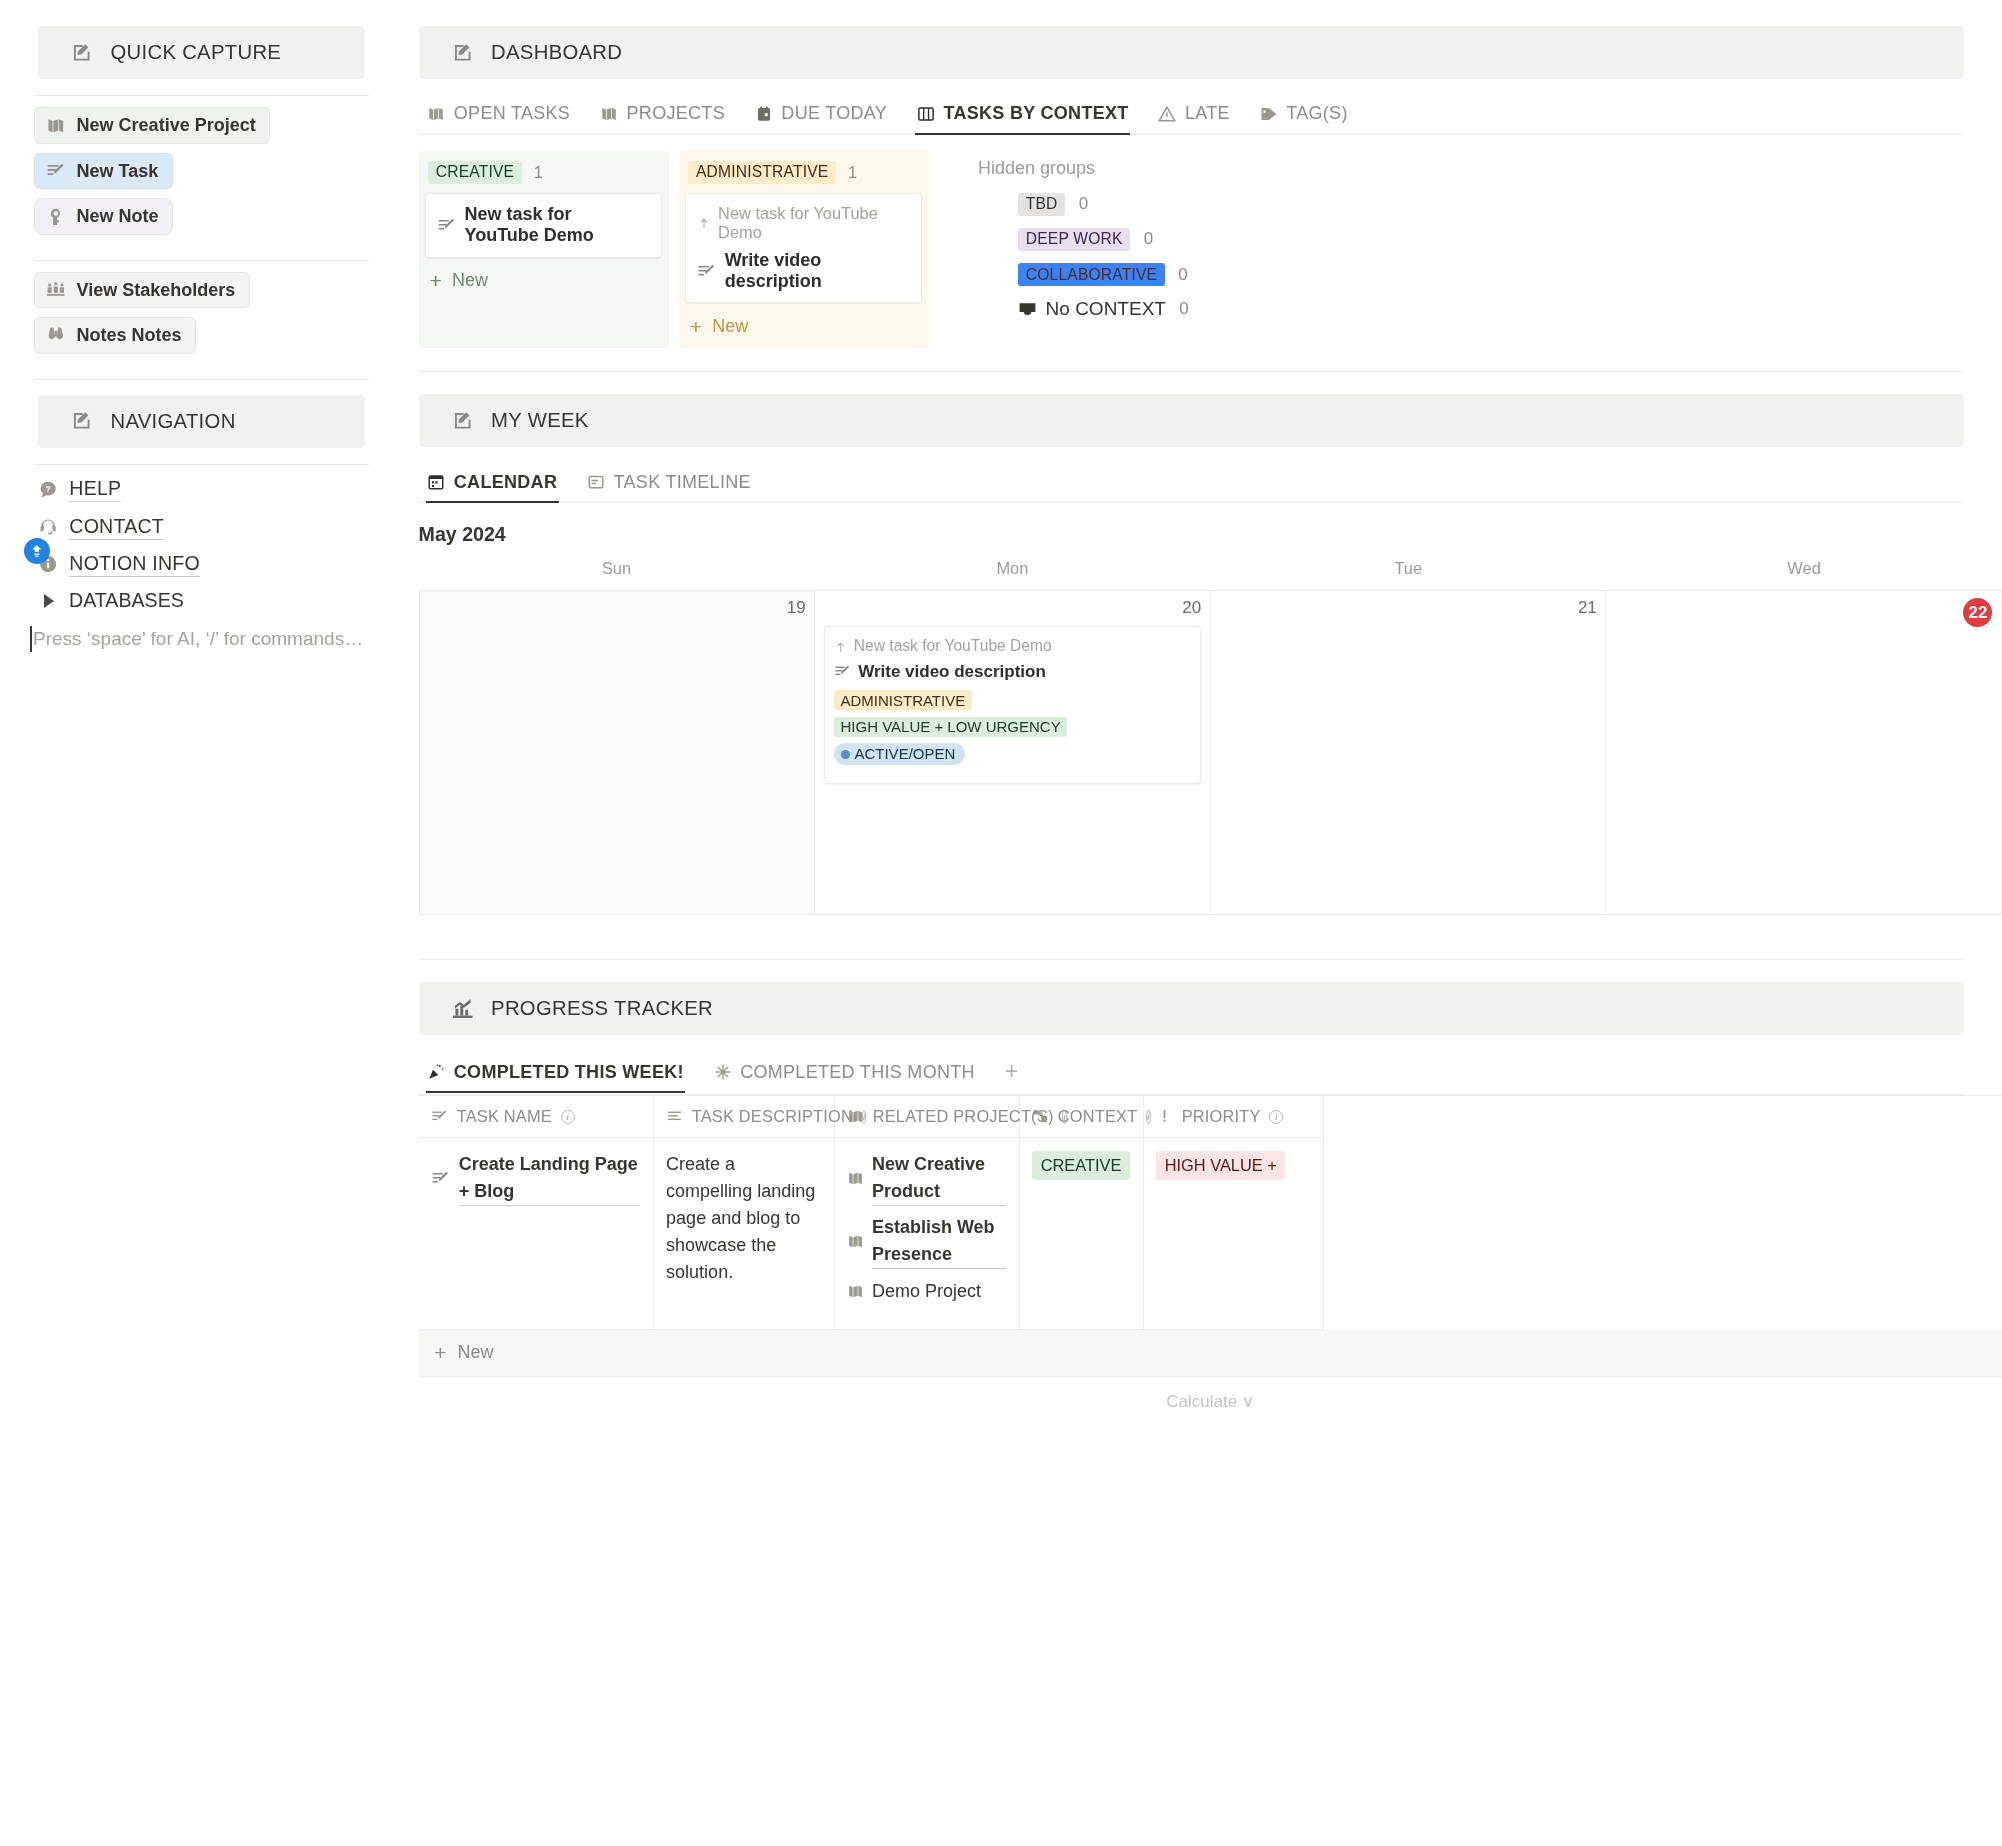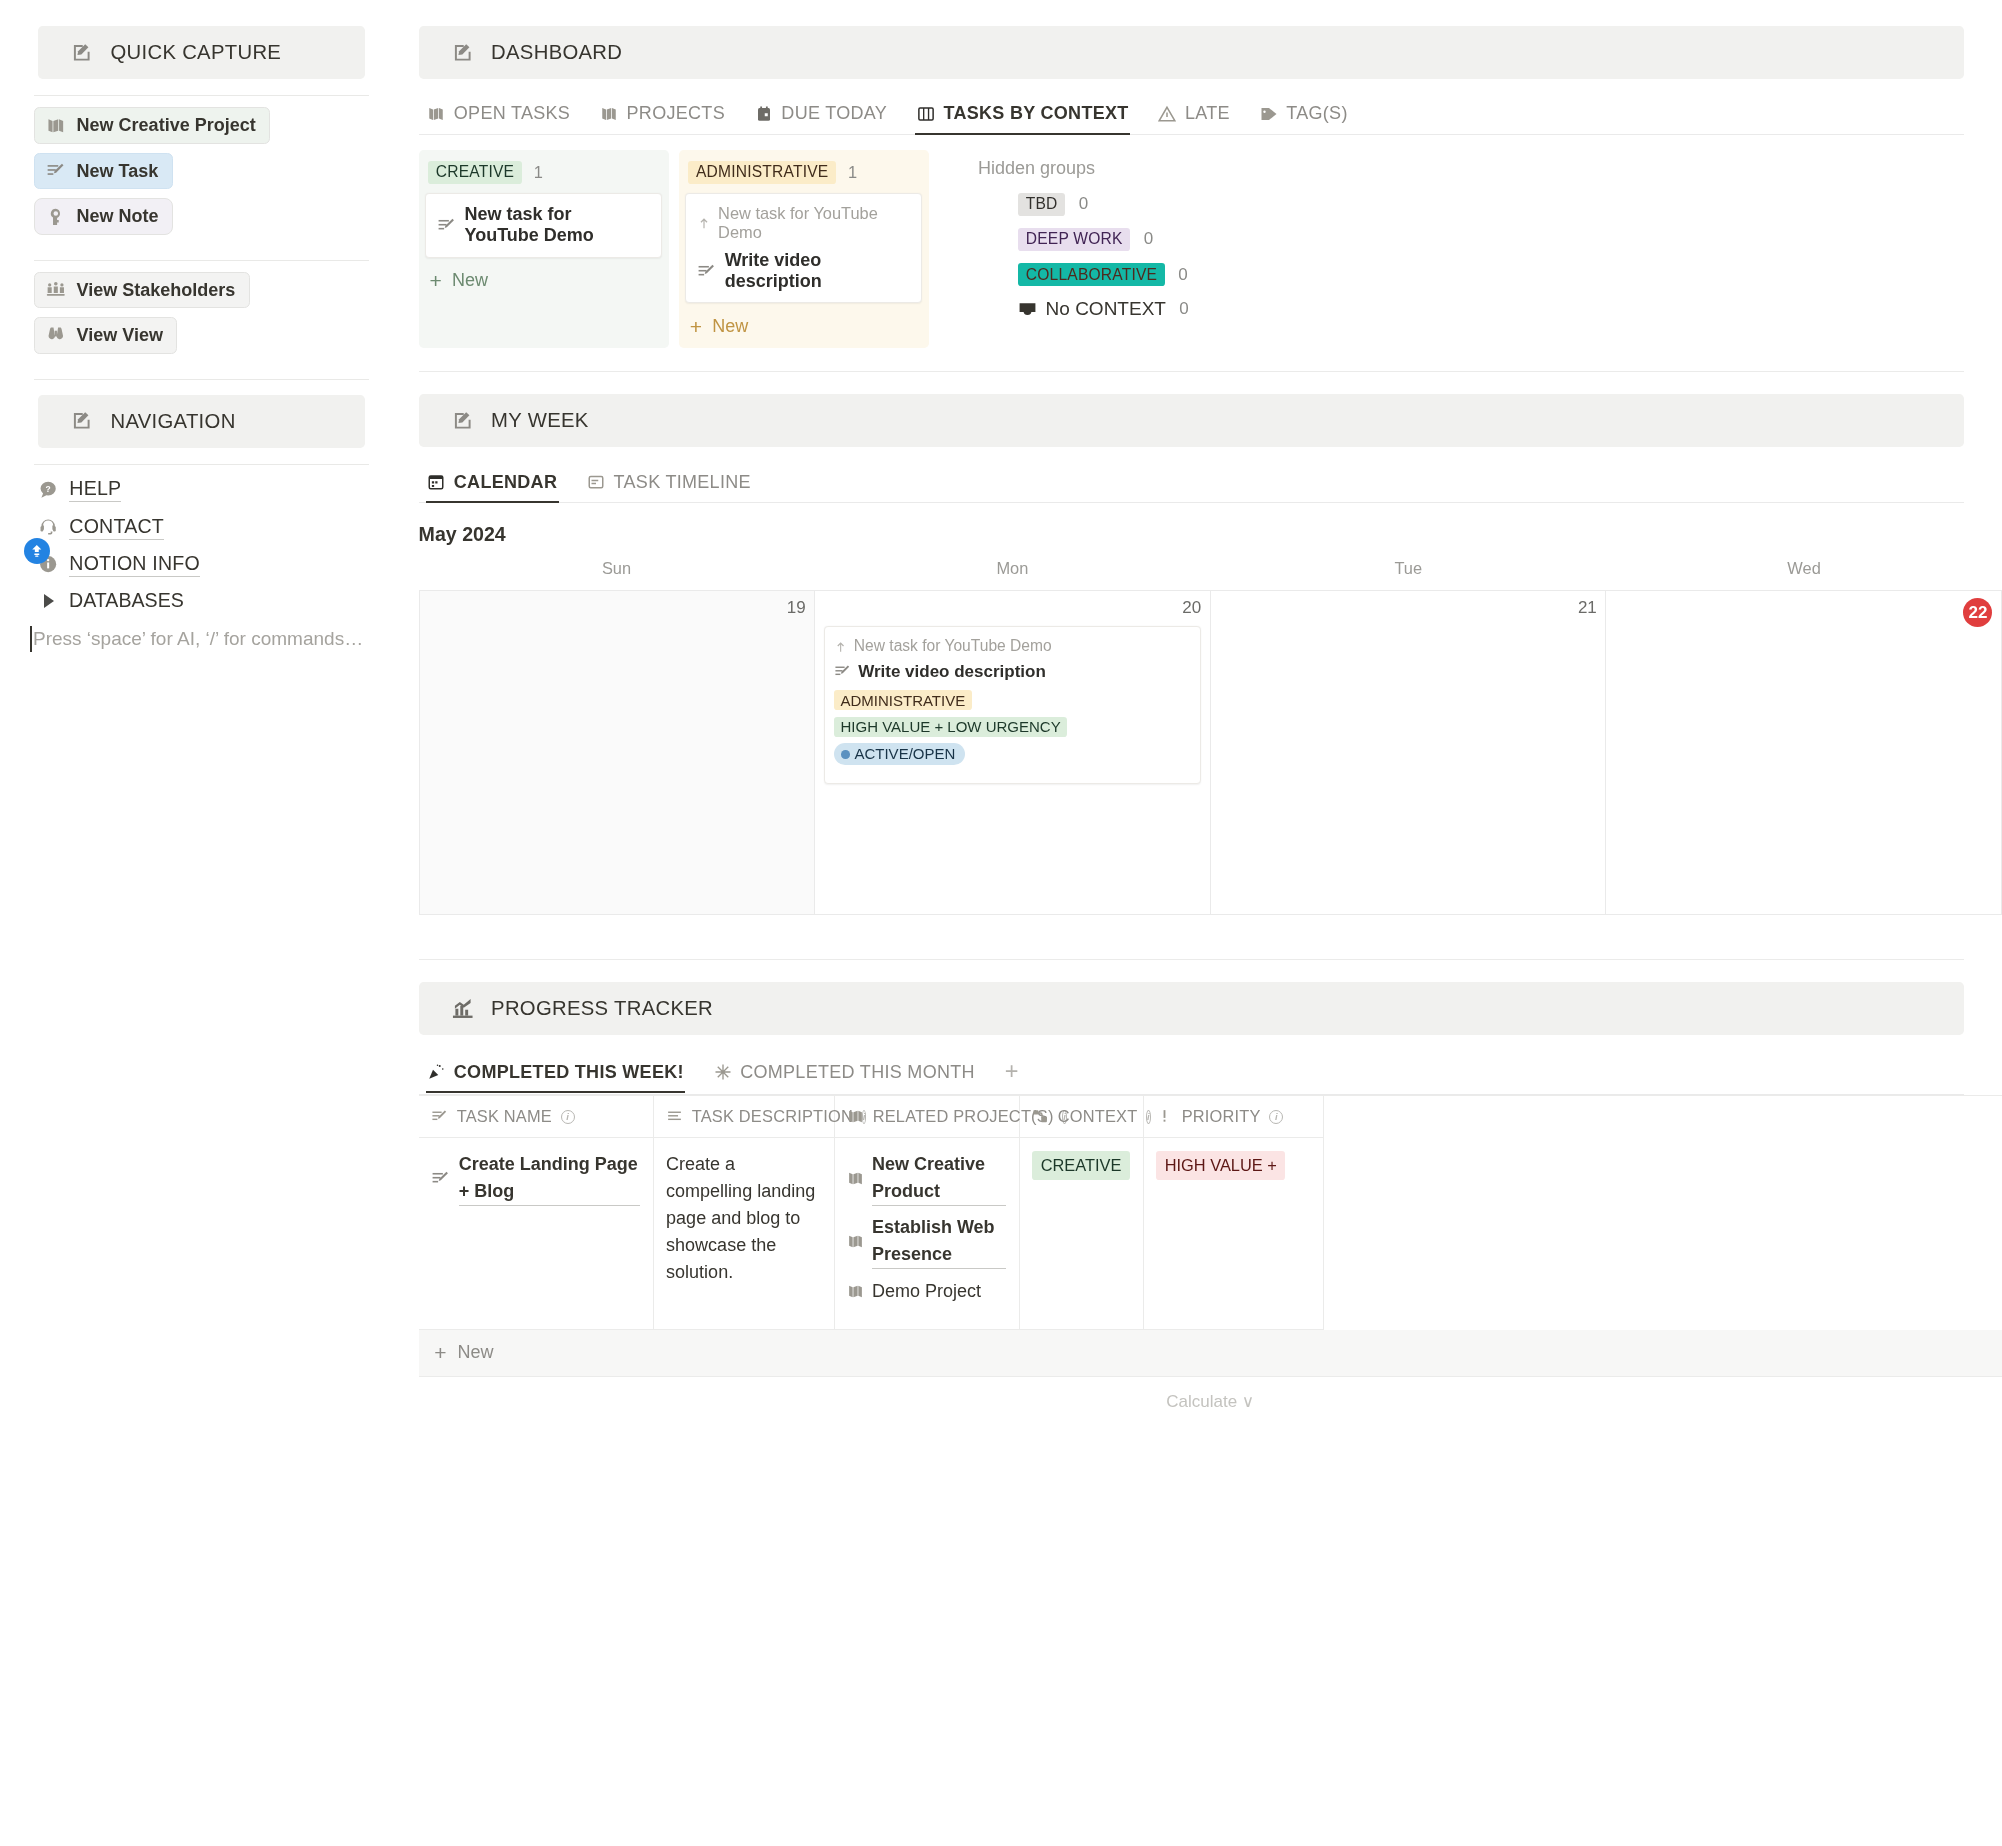--- a/index.html
+++ b/index.html
@@ -96,21 +96,21 @@
   .board-col.admin    { background: #fdf8ec; }
   .grp-head { display: flex; align-items: center; gap: 11.7px; padding: 3.1px 3.1px 9.4px 3.1px; }
   .chip {
     font-size: 15.6px; padding: 2.3px 7.8px; border-radius: 3.1px; font-weight: 500; letter-spacing: 0.2px;
     white-space: nowrap;
   }
   .chip.creative { background: #dbeddb; color: #1c3829; }
   .chip.admin    { background: #fbecc8; color: #402c1b; }
   .chip.tbd      { background: #e3e2e0; color: #32302c; }
   .chip.deep     { background: #e8deee; color: #412454; }
-  .chip.collab   { background: #14b8a6; color: #4e2a1e; }
+  .chip.collab   { background: #3b82f6; color: #4e2a1e; }
   .grp-count { font-size: 16.4px; color: #8a8a87; }
   .card {
     background: #ffffff; border: 0.8px solid #eceae6; border-radius: 3.9px;
     padding: 10.2px 11px; margin-bottom: 3.1px;
     box-shadow: 0 0.8px 1.6px rgba(15,15,15,.05);
   }
   .card-sub { display: flex; align-items: center; gap: 7px; font-size: 16.4px; color: #a3a19c; margin-bottom: 7.8px;}
   .card-title { display: flex; align-items: center; gap: 8.6px; font-size: 18px; font-weight: 600; color: #2f2e2b; }
   .new-row { display: flex; align-items: center; gap: 10.2px; font-size: 18px; padding: 9.4px 4.7px 1.6px 4.7px; }
   .new-row.creative { color: #6c8a70; }
@@ -261,21 +261,21 @@
       <div><span class="pill grey">
         <span>
           <svg width="19.6" height="19.6" viewBox="0 0 24 24">
                 <g fill="#9b9890">
                   <path d="M6 3h3.2l1.3 8.2a4 4 0 11-7.4 2.4L5 4.5z"></path>
                   <path d="M18 3h-3.2l-1.3 8.2a4 4 0 107.4 2.4L19 4.5z"></path>
                   <rect x="10.6" y="7" width="2.8" height="7"></rect>
                 </g>
               </svg>
         </span>
-        <span>View View</span>
+        <span>Notes Notes</span>
       </span></div>
     </div>
 
     <div class="sec-divider"></div>
 
     <div class="callout" style="margin-top:15px">
       <span>
         <svg width="23.5" height="23.5" viewBox="0 0 24 24">
           <path d="M4 4h9v2H6v12h12v-7h2v9H4z" fill="#8c8a85"></path>
           <path d="M15.5 3.2l3.3 3.3-7.2 7.2-4 .7.7-4z" fill="#8c8a85"></path>

